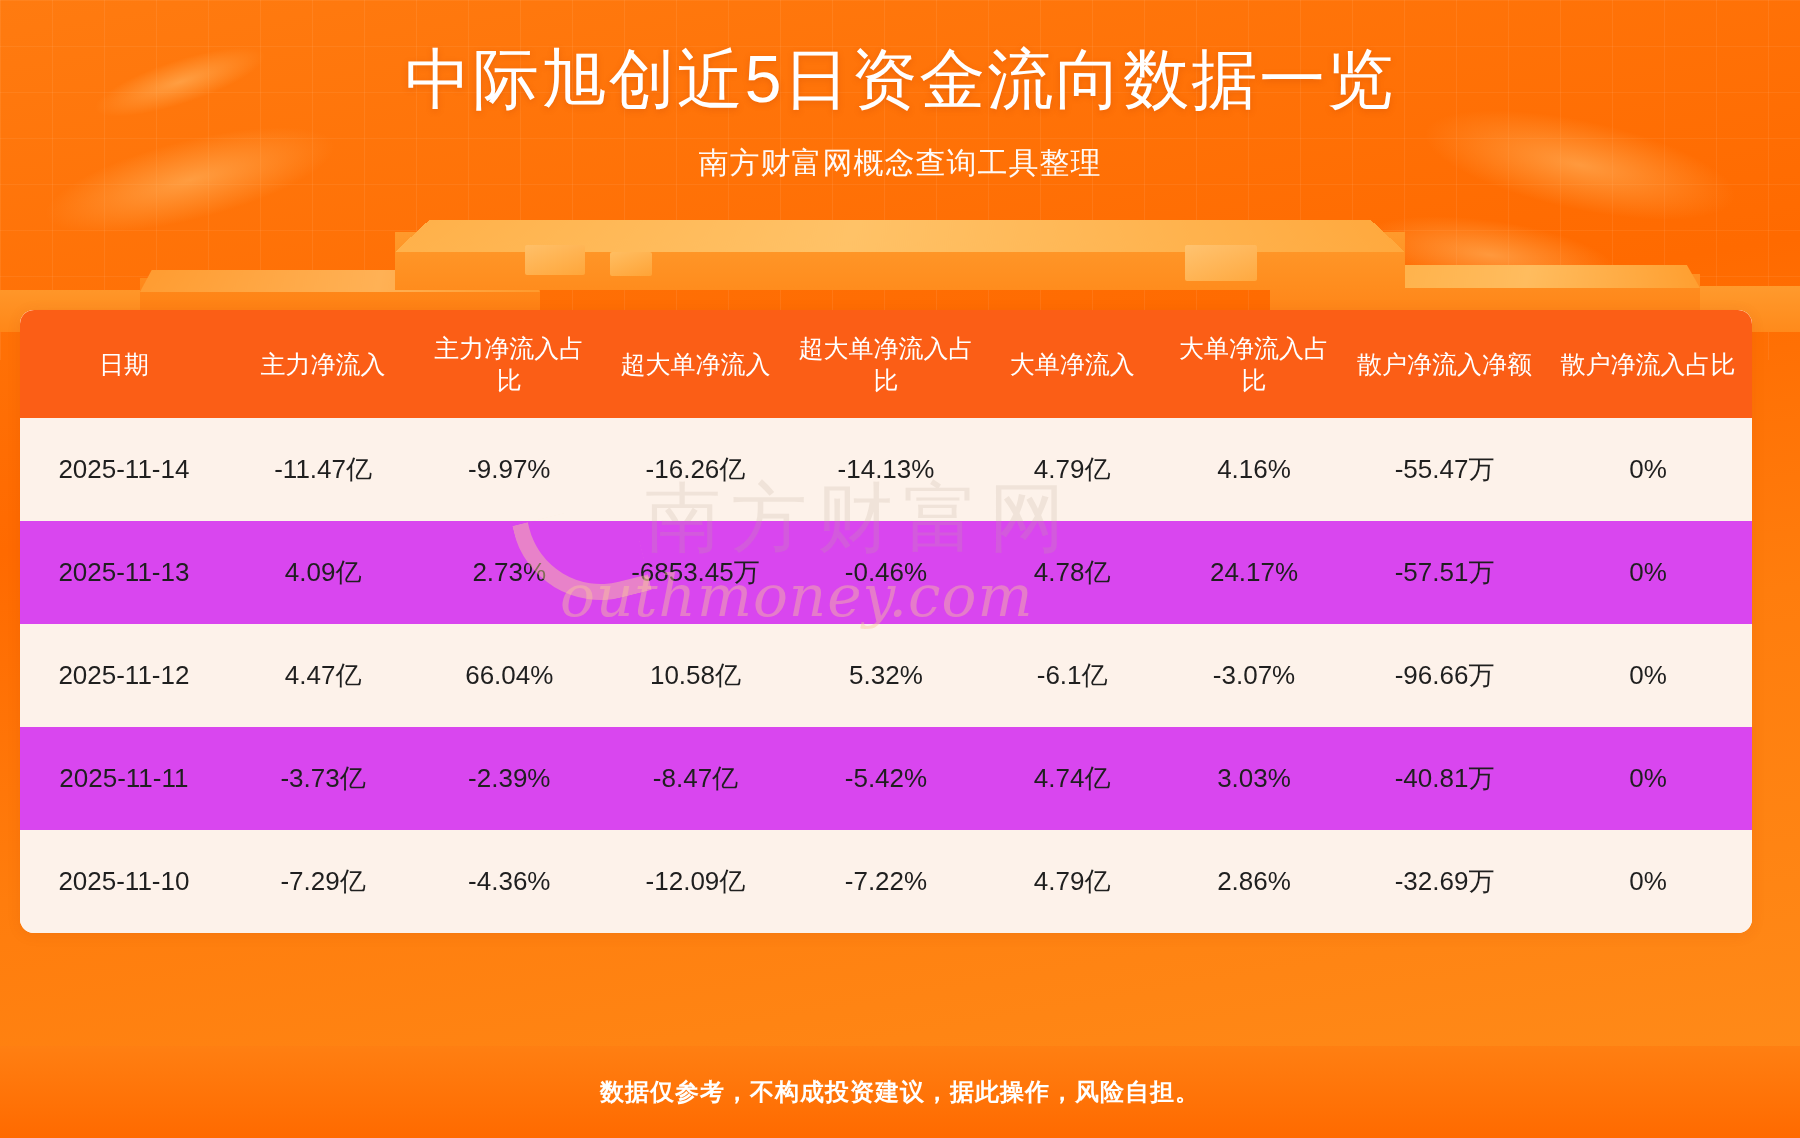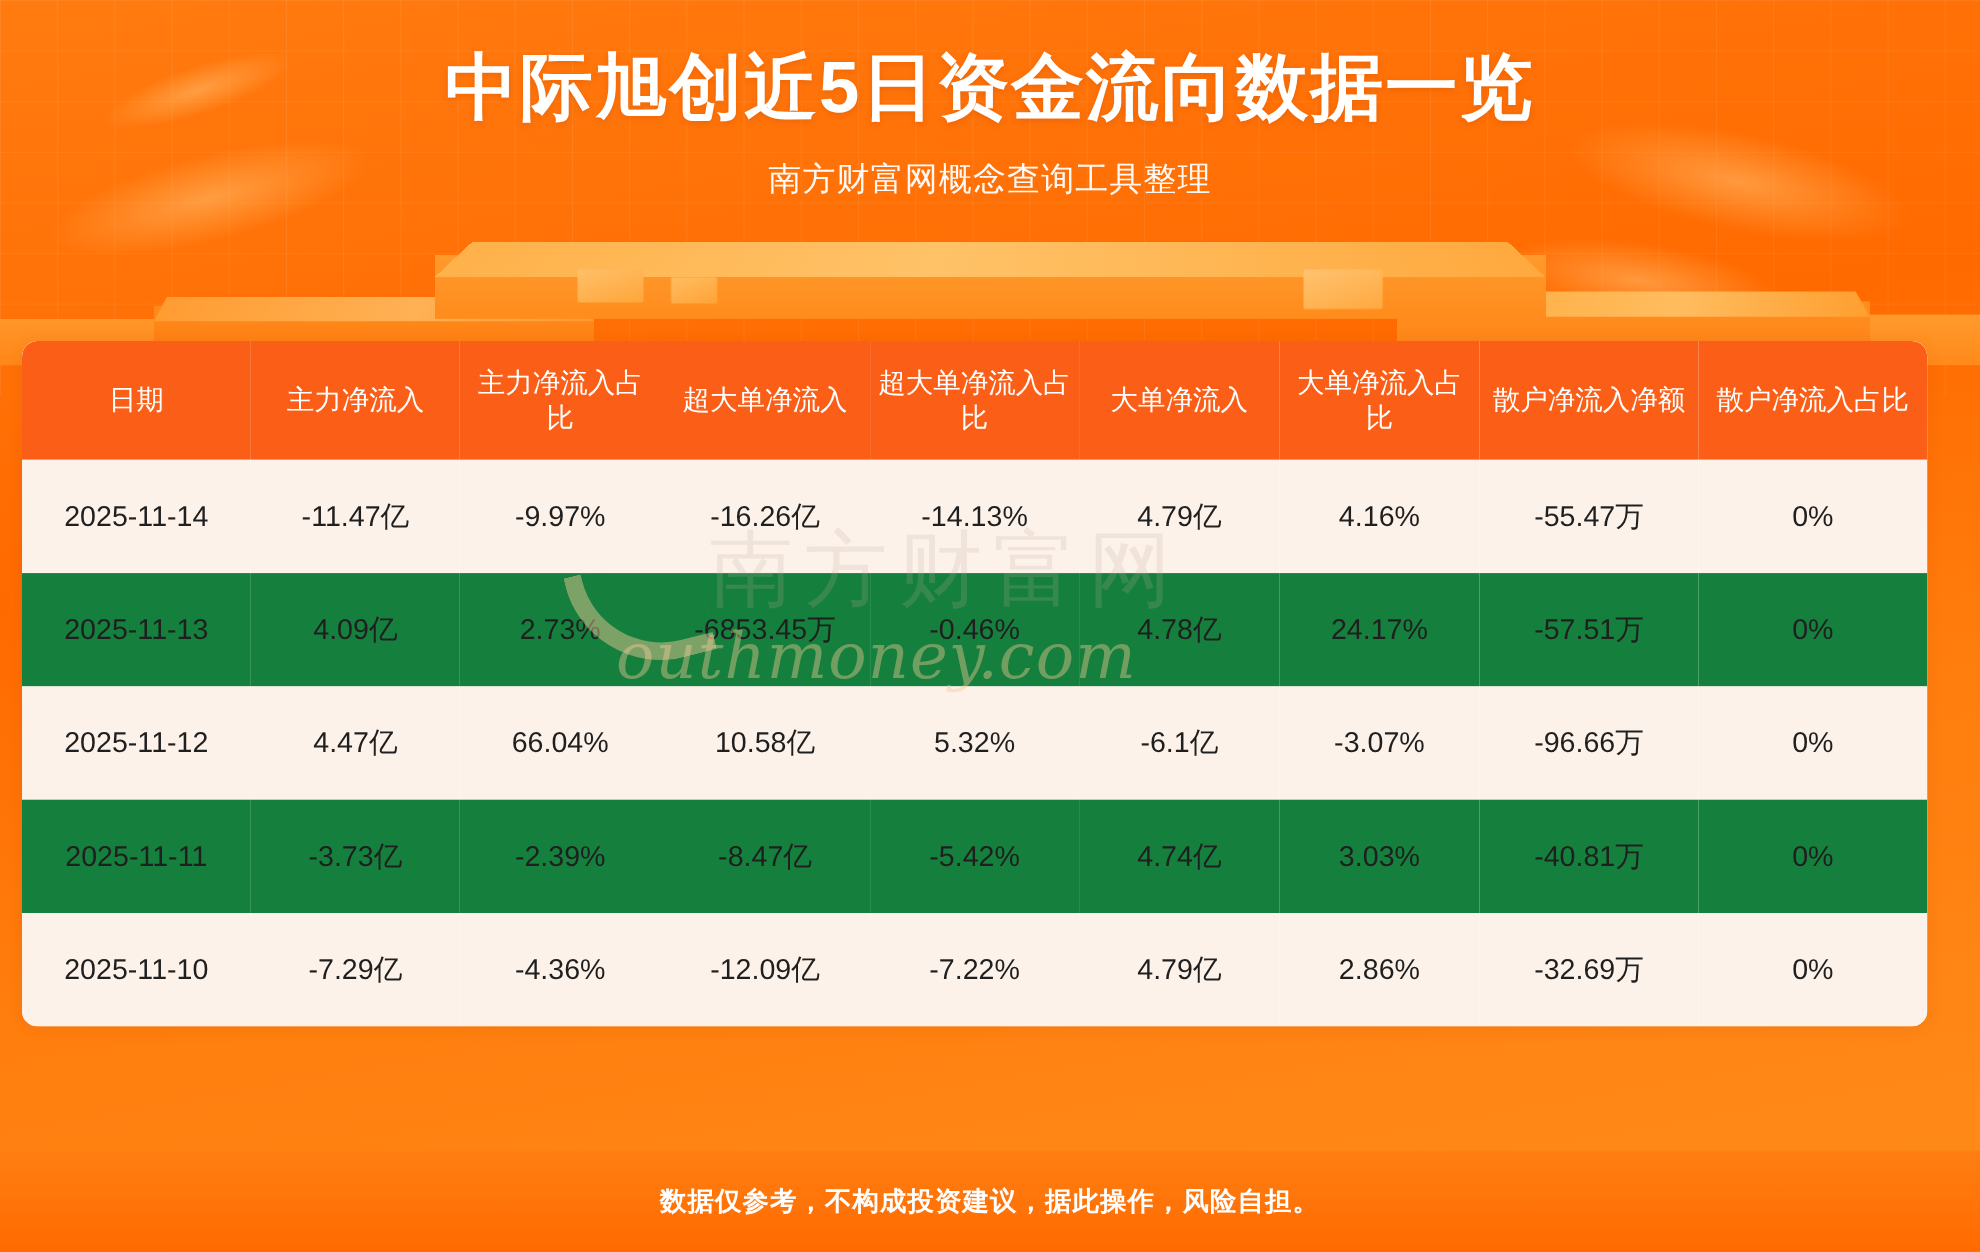--- a/index.html
+++ b/index.html
@@ -79,21 +79,21 @@
   .p-strip { left:0px; top:100px; width:150px; height:42px;
     background:linear-gradient(180deg,#ff9629,#ff8718); }
   .p-strip2 { left:1690px; top:96px; width:110px; height:46px;
     background:linear-gradient(180deg,#ff9a2d,#ff8a1b); }
 
   
   .header { position:absolute; left:0; top:0; width:1800px; text-align:center; z-index:5; }
   .title {
     margin-top:38px;
     font-size:66px;
-    font-weight:bold;
+    font-weight:normal;
     color:#ffffff;
     letter-spacing:2px;
     line-height:1.25;
     text-shadow:0 2px 6px rgba(180,60,0,.25);
   }
   .subtitle {
     margin-top:22px;
     font-size:30px;
     color:#ffffff;
     letter-spacing:1px;
@@ -129,21 +129,21 @@
 
   tbody td {
     font-size:26px;
     color:#1f1f1f;
     text-align:center;
     height:103px;
     padding:0 4px;
     vertical-align:middle;
   }
   tbody tr.odd  td { background:#fdf2ea; }
-  tbody tr.even td { background:#15803d; }
+  tbody tr.even td { background:#d946ef; }
 
   
   col.c0 { width:12.0%; }
   col.c1 { width:11.0%; }
   col.c2 { width:10.5%; }
   col.c3 { width:11.0%; }
   col.c4 { width:11.0%; }
   col.c5 { width:10.5%; }
   col.c6 { width:10.5%; }
   col.c7 { width:11.5%; }

